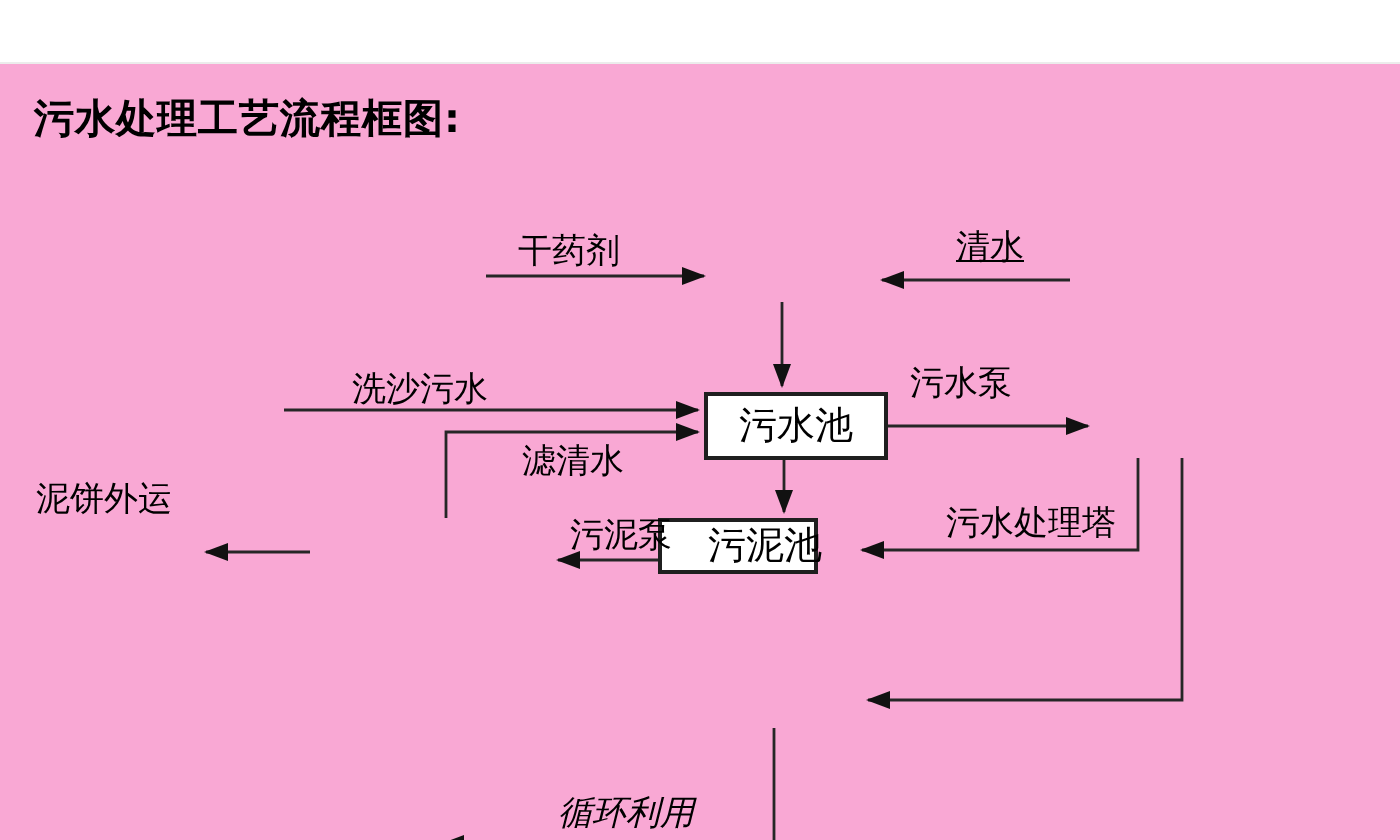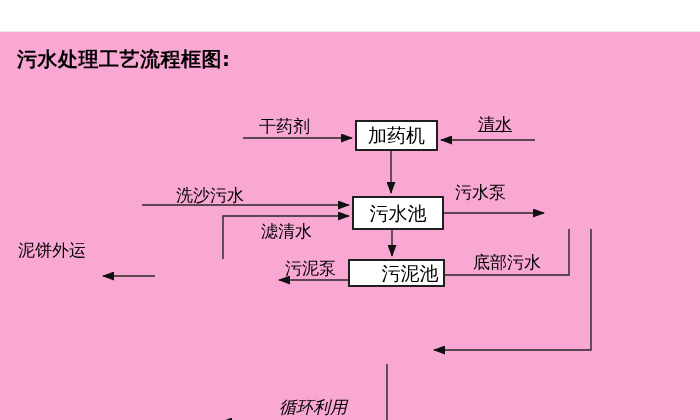--- a/index.html
+++ b/index.html
@@ -81,33 +81,30 @@
     <path d="M223,227 L223,184 L349,184" marker-end="url(#arrow)"></path>
     <path d="M432,181 L544,181" marker-end="url(#arrow)"></path>
     <path d="M392,198 L392,224" marker-end="url(#arrow)"></path>
     <path d="M569,197 L569,243 L431,243" marker-end="url(#arrow)"></path>
     <path d="M348,248 L279,248" marker-end="url(#arrow)"></path>
     <path d="M155,244 L103,244" marker-end="url(#arrow)"></path>
     <path d="M591,197 L591,318 L434,318" marker-end="url(#arrow)"></path>
     <path d="M387,332 L387,390 L221,390" marker-end="url(#arrow)"></path>
   </svg>
 
-  <div class="node" style="left:355px; top:88px;  width:83px;  height:31px;">
-    <span>加药机</span>
-  </div>
   <div class="node" style="left:352px; top:164px; width:92px;  height:34px;font-family:Liberation Serif, serif;">
     <span>污水池</span>
   </div>
-  <div class="node" style="left:348px; top:227px; width:97px;  height:28px;padding-left:27px;">
+  <div class="node" style="left:329px; top:227px; width:80px;  height:28px;padding-left:27px;">
     <span>污泥池</span>
   </div>
 
   <div class="edge-label" style="left:259px; top:86px;">干药剂</div>
   <div class="edge-label" style="left:478px; top:84px;text-decoration:underline;">清水</div>
   <div class="edge-label" style="left:176px; top:155px;">洗沙污水</div>
   <div class="edge-label" style="left:455px; top:152px;">污水泵</div>
   <div class="edge-label" style="left:261px; top:191px;">滤清水</div>
   <div class="edge-label" style="left:285px; top:228px;">污泥泵</div>
-  <div class="edge-label" style="left:473px; top:222px;">底部污水</div>
+  <div class="edge-label" style="left:473px; top:222px;">污水处理塔</div>
   <div class="edge-label" style="left:18px;  top:210px;">泥饼外运</div>
   <div class="edge-label" style="left:279px; top:367px;font-style:italic;">循环利用</div>
 
 </div>
 
 </body></html>

